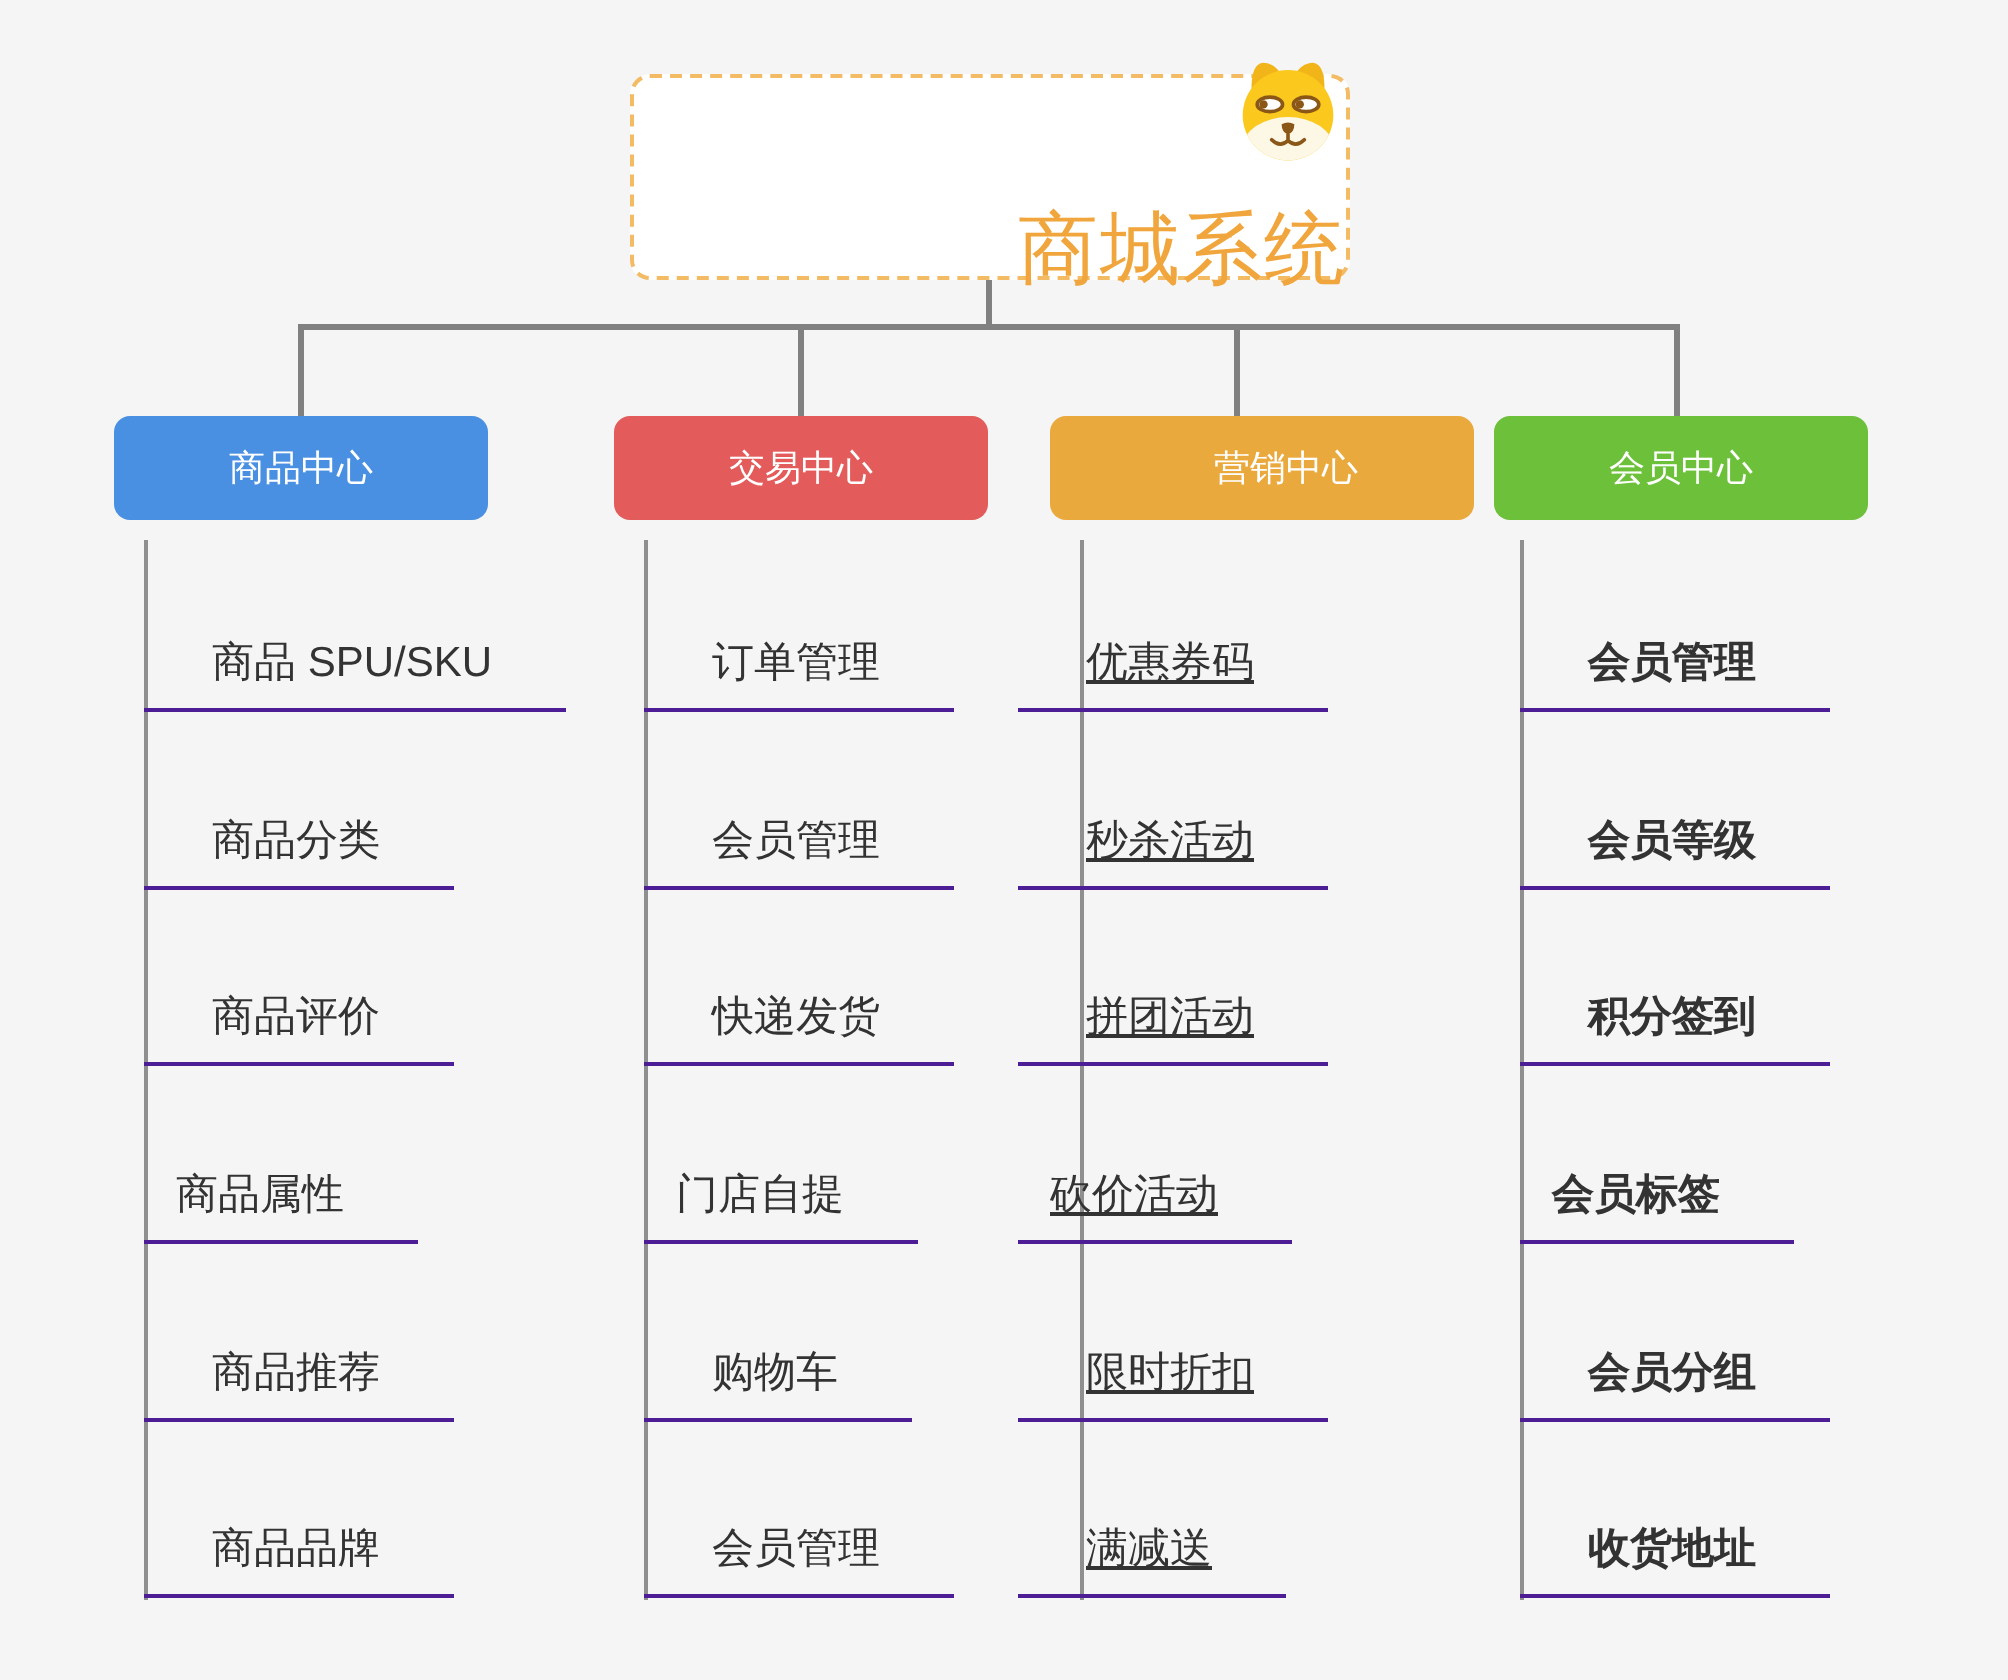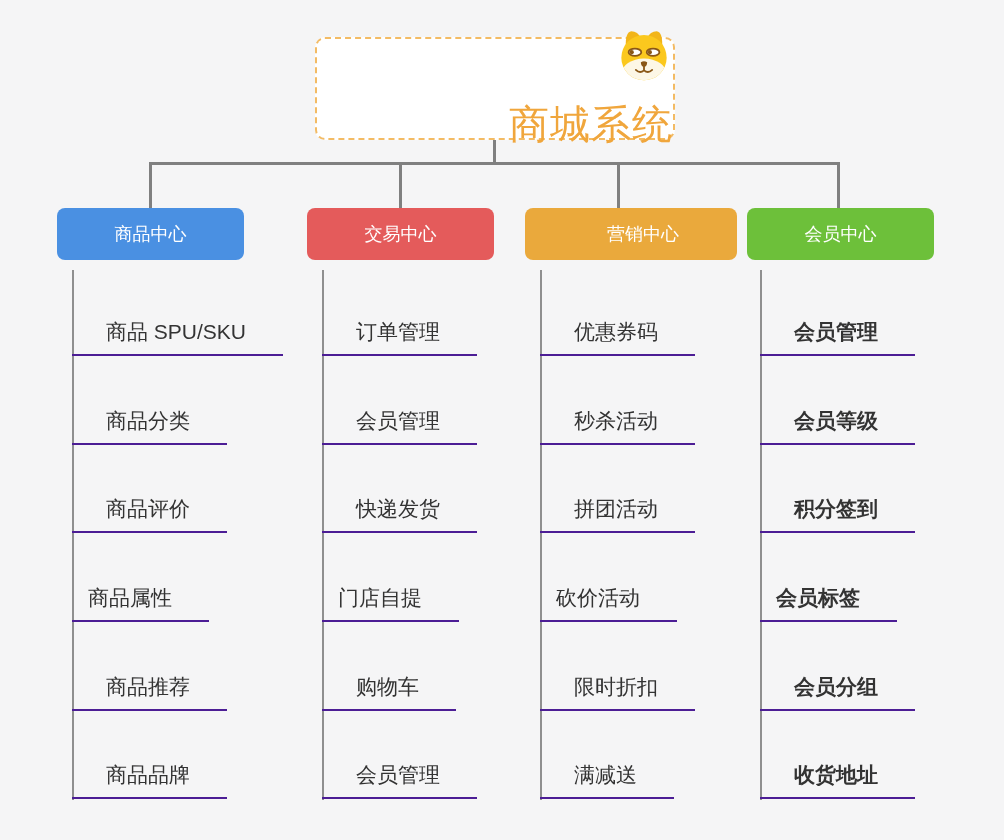--- a/index.html
+++ b/index.html
@@ -58,21 +58,21 @@
   .v1{left:72px;} .v2{left:322px;} .v3{left:540px;} .v4{left:760px;}
 
   
   .leaf{
     position:absolute;
     padding:0 37px 9px 34px;
     font-size:21px;line-height:26px;color:#333333;
     border-bottom:2px solid #4c1d95;
     white-space:nowrap;cursor:pointer;
   }
-  .c1{left:72px;} .c2{left:322px;} .c3{left:540px;} .c4{left:760px;font-weight:bold;}
+  .c1{left:72px;} .c2{left:322px;} .c3{left:509px;text-decoration:underline;} .c4{left:760px;font-weight:bold;}
   .r1{top:319px;} .r2{top:408px;} .r3{top:496px;}
   .r4{top:585px;padding-left:16px;} .r5{top:674px;} .r6{top:762px;}
 </style>
 </head>
 <body>
 
 <div class="stage">
 
   <div class="root-node">
     <span class="dog">

